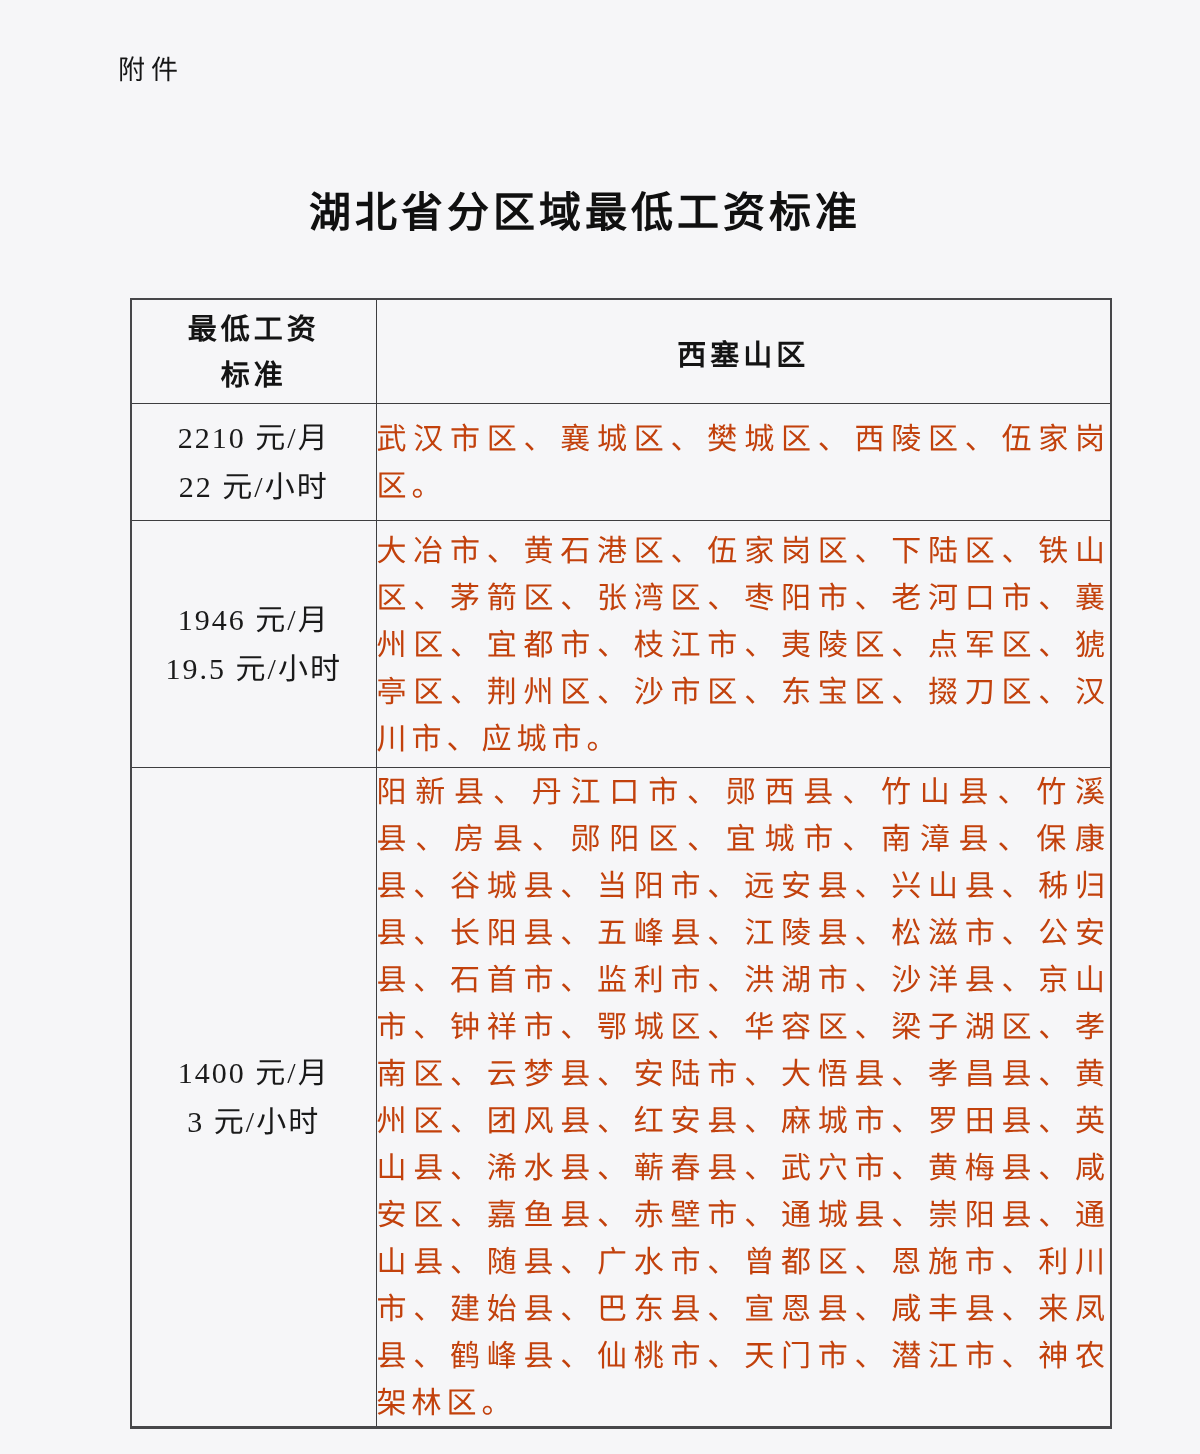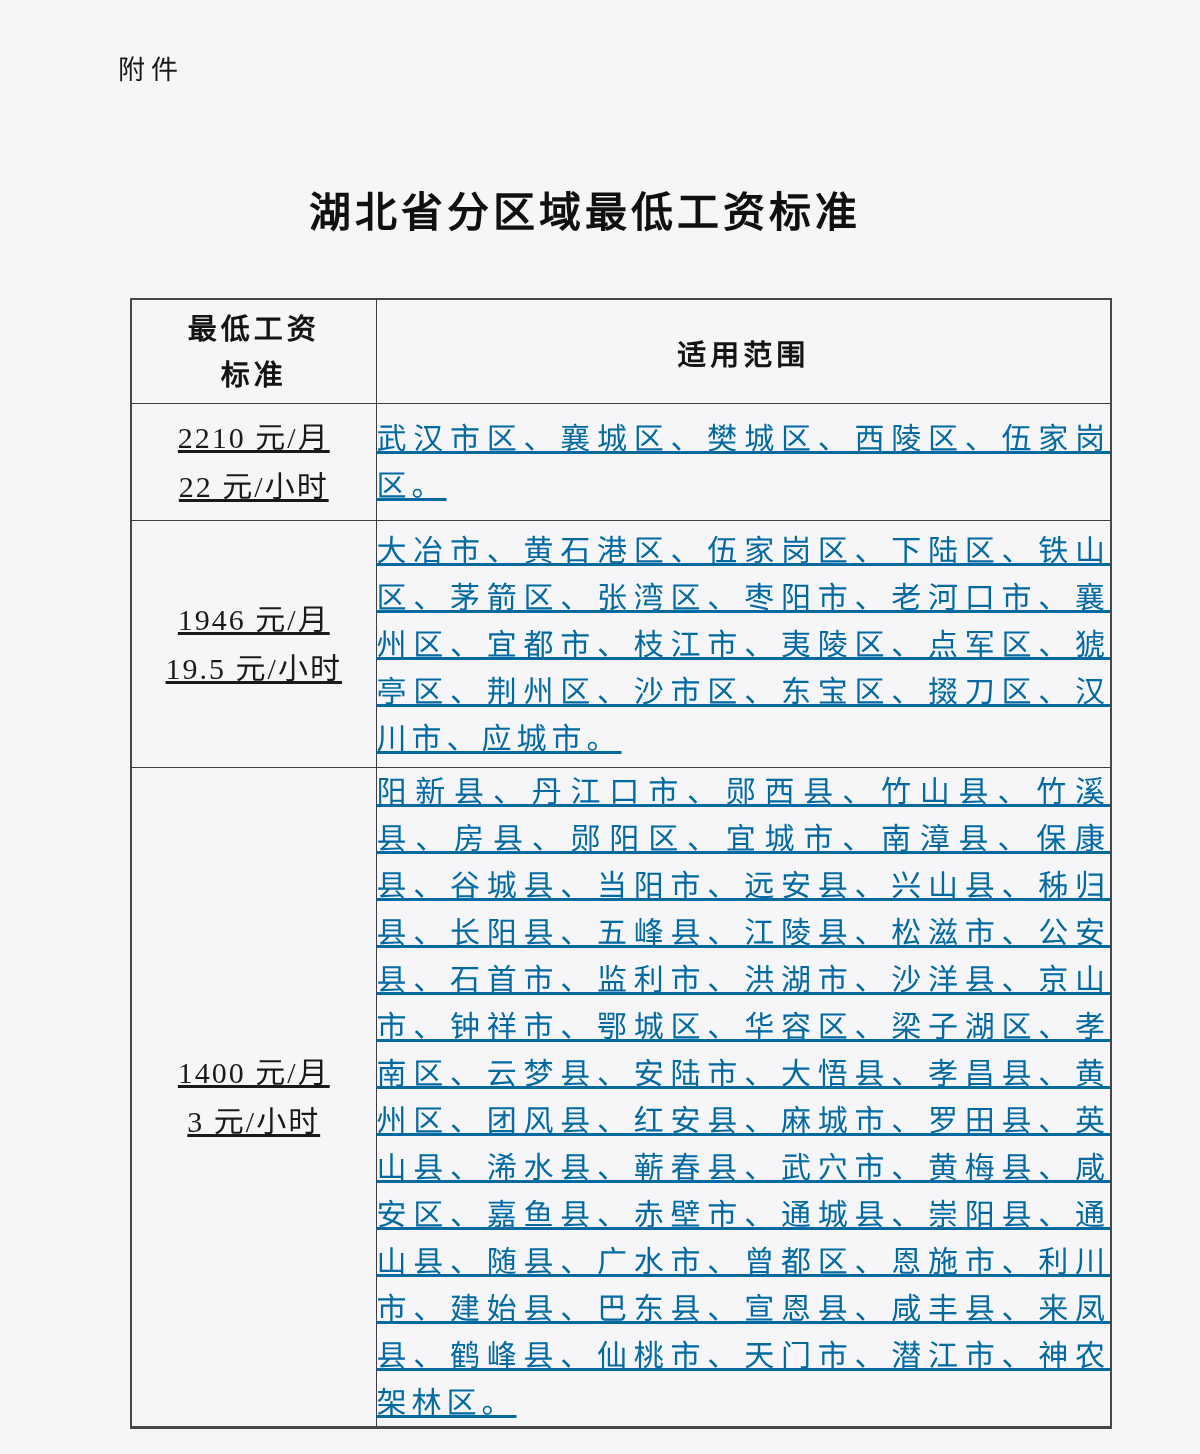--- a/index.html
+++ b/index.html
@@ -77,39 +77,37 @@
     display: inline-block;
     width: 144px;
     line-height: 46px;
     text-align: center;
   }
   td.wage-cell {
     text-align: center;
     vertical-align: middle;
     font-size: 30px;
     color: #1a1a1a;
-    text-decoration: underline;
   }
   .wage-line {
     line-height: 49px;
     letter-spacing: 2px;
     white-space: nowrap;
   }
   td.scope-cell {
     vertical-align: middle;
     padding: 8px 13px 8px 14px;
     font-size: 30px;
     line-height: 47px;
     letter-spacing: 5px;
     text-align: justify;
     text-justify: inter-ideograph;
-    color: #0369a1;
+    color: #c2410c;
     word-break: normal;
     line-break: strict;
-    text-decoration: underline;
   }
   tr.row-1 { height: 117px; }
   tr.row-2 { height: 247px; }
   tr.row-3 { height: 638px; }
 </style>
 </head>
 <body>
 
 <div class="page">
 
@@ -121,21 +119,21 @@
     <colgroup>
       <col class="c-wage">
       <col class="c-scope">
     </colgroup>
     <thead>
       <tr>
         <th class="head-cell">
           <span class="head-wrap">最低工资标准</span>
         </th>
         <th class="head-cell">
-          <span>适用范围</span>
+          <span>西塞山区</span>
         </th>
       </tr>
     </thead>
     <tbody>
       <tr class="row-1">
         <td class="wage-cell">
           <div class="wage-line">2210 元/月</div>
           <div class="wage-line">22 元/小时</div>
         </td>
         <td class="scope-cell">武汉市区、襄城区、樊城区、西陵区、伍家岗区。</td>

